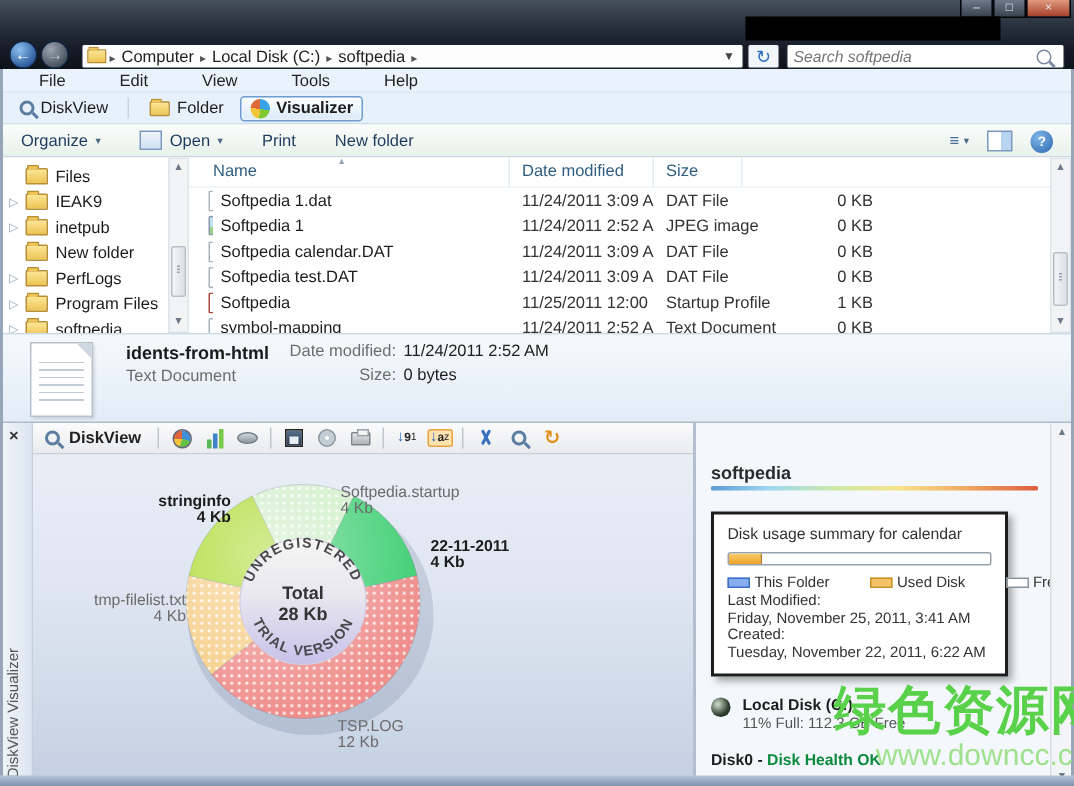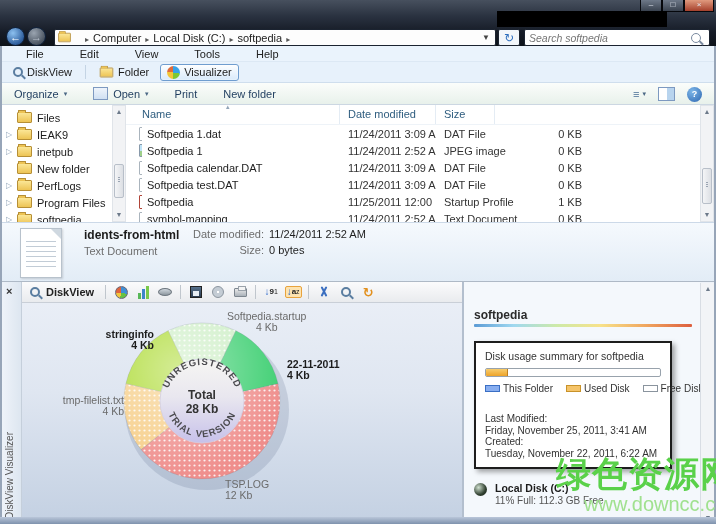--- a/index.html
+++ b/index.html
@@ -14,41 +14,41 @@
   .cap-btn.close{background:linear-gradient(#e09a7e,#a5402c);width:30px;}
   .redaction{position:absolute;left:497px;top:11px;width:170px;height:16px;background:#000;}
   
   .navbtns{position:absolute;left:6px;top:27px;display:flex;gap:2px;align-items:center;}
   .navcircle{width:19px;height:19px;border-radius:50%;border:1px solid #10233f;box-sizing:border-box;
     display:flex;align-items:center;justify-content:center;font-size:11px;}
   .navcircle.back{background:radial-gradient(circle at 35% 30%,#8cc0ef,#2f5f9e 70%,#1d3f70);color:#fff;}
   .navcircle.fwd{background:radial-gradient(circle at 35% 30%,#9aa4b0,#4c5663 70%,#333b46);color:#b9c2cd;}
   
   .addrbar{position:absolute;left:54px;top:29px;width:442px;height:17px;background:#fdfdfd;
-    border:1px solid #1b2330;border-radius:2px;box-sizing:border-box;display:flex;align-items:center;padding:0 2px;gap:12px;}
+    border:1px solid #1b2330;border-radius:2px;box-sizing:border-box;display:flex;align-items:center;padding:0 2px;}
   .crumb{padding:0 3px;color:#222;white-space:nowrap;}
   .crumb-sep{color:#555;font-size:8px;padding:0 1px;}
   .addr-dd{margin-left:auto;color:#444;font-size:8px;padding:0 3px;}
   .refreshbox{position:absolute;left:498px;top:29px;width:22px;height:17px;background:#f2f6fa;
     border:1px solid #1b2330;border-radius:2px;box-sizing:border-box;color:#2f6fbe;font-size:12px;
     display:flex;align-items:center;justify-content:center;}
   .searchbox{position:absolute;left:524px;top:29px;width:186px;height:17px;background:#fff;
     border:1px solid #1b2330;border-radius:2px;box-sizing:border-box;display:flex;align-items:center;}
   .searchbox input{flex:1;border:none;outline:none;background:transparent;font-style:italic;
     font-size:10.5px;color:#8a8f96;padding:0 4px;font-family:inherit;min-width:0;}
   .mag{width:8px;height:8px;border:1.5px solid #7a8aa0;border-radius:50%;position:relative;margin-right:8px;flex:none;}
   .mag::after{content:"";position:absolute;width:5px;height:1.5px;background:#7a8aa0;left:7px;top:8px;transform:rotate(45deg);}
   
   .menubar{position:absolute;left:0;top:46px;width:716px;height:16px;background:#eaf3fc;
     border-bottom:1px solid #dce8f4;display:flex;align-items:center;padding-left:10px;box-sizing:border-box;}
   .menu-item{margin-right:20px;color:#222;padding-left:16px;}
   .toolbar{position:absolute;left:0;top:62px;width:716px;height:21px;background:#e7f1fb;
     border-bottom:1px solid #cfdeed;display:flex;align-items:center;padding-left:6px;box-sizing:border-box;gap:4px;}
   .tbtn{display:flex;align-items:center;gap:4px;padding:1px 6px;border:1px solid transparent;border-radius:3px;color:#1c1c1c;}
-  .tbtn.active{border:1px solid #6f9dcf;background:linear-gradient(#fdfeff,#d9eafb);box-shadow:inset 0 0 2px #fff;}
+  .tbtn.active{border:1px solid #6f9dcf;background:linear-gradient(#fdfeff,#d9eafb);box-shadow:inset 0 0 2px #fff;font-weight:bold;}
   .tb-sep{width:1px;height:14px;background:#c4d4e4;margin:0 2px;}
   .i-dv{width:10px;height:10px;border-radius:50%;border:2px solid #5a7da0;position:relative;display:inline-block;box-sizing:border-box;}
   .i-dv::after{content:"";position:absolute;width:5px;height:2px;background:#5a7da0;left:6px;top:7px;transform:rotate(45deg);}
   .i-vis{width:13px;height:13px;border-radius:50%;display:inline-block;
     background:conic-gradient(#37a3e8 0 28%,#7ec832 28% 52%,#f3c536 52% 76%,#e06a3a 76% 100%);}
   .folder{width:15px;height:11px;background:linear-gradient(#fbe696,#edc455);border:1px solid #b78f35;
     border-radius:1px;position:relative;box-sizing:border-box;display:inline-block;flex:none;}
   .folder::before{content:"";position:absolute;top:-3px;left:0;width:6px;height:2px;background:#edc455;
     border:1px solid #b78f35;border-bottom:none;border-radius:1px 1px 0 0;}
   
@@ -151,45 +151,45 @@
   .i-tools{position:relative;width:12px;height:12px;}
   .i-tools i{position:absolute;width:2px;height:11px;background:#3b6fc0;left:5px;top:0;border-radius:1px;}
   .i-tools i:first-child{transform:rotate(-28deg);}
   .i-tools i:last-child{transform:rotate(28deg);}
   .i-refresh{color:#e2901e;font-size:13px;font-weight:bold;}
   
   .dv-chart{position:absolute;left:22px;top:21px;width:440px;height:222px;overflow:hidden;
     background:linear-gradient(#e9eef6 0%,#dfe6f1 40%,#c3d0e2 100%);}
   .chart-label{position:absolute;font-size:10.5px;color:#6b6b6b;line-height:11px;}
   .chart-label.em{color:#1c1c1c;font-weight:bold;}
-  .pos-0{left:205px;top:8px;text-align:center;}
+  .pos-0{left:205px;top:20px;}
   .pos-1{left:265px;top:56px;}
   .pos-2{left:203px;top:176px;}
   .pos-3{left:30px;top:92px;width:72px;text-align:right;}
   .pos-4{left:60px;top:26px;width:72px;text-align:right;}
   .dv-divider{position:absolute;left:462px;top:0;width:2px;height:243px;background:#b3bfce;}
   
   .dv-info{position:absolute;left:464px;top:0;width:236px;height:243px;background:#f4f8fc;
     padding:26px 0 0 10px;box-sizing:border-box;}
   .info-title{font-size:12px;font-weight:bold;color:#2b2b2b;}
   .info-underline{width:218px;height:3px;margin-top:2px;border-radius:1px;
     background:linear-gradient(90deg,#5b9bd5 0%,#9fd8f0 18%,#cdeaa8 38%,#f7e28a 58%,#f0a860 78%,#dd5f3e 100%);}
   .info-trial{margin-top:3px;font-size:10.5px;color:#3d3d3d;}
   .info-box{margin-top:14px;width:198px;border:2px solid #1d1d1d;background:#fff;
     box-shadow:3px 3px 5px rgba(0,0,0,.35);padding:7px 9px 8px 9px;box-sizing:border-box;}
   .ib-title{font-size:10.5px;color:#333;}
   .ib-bar{margin-top:6px;height:7px;border:1px solid #98a2ac;border-radius:2px;background:#fff;position:relative;overflow:hidden;}
   .ib-fill{position:absolute;left:0;top:0;bottom:0;background:linear-gradient(#f8cd6d,#eda329);border-right:1px solid #c07f1d;}
-  .ib-legend{display:flex;gap:13px;margin-top:6px;font-size:10px;color:#333;align-items:center;}
+  .ib-legend{display:flex;gap:27px;margin-top:6px;font-size:10px;color:#333;align-items:center;}
   .lg{display:flex;align-items:center;gap:3px;white-space:nowrap;}
   .sw{width:15px;height:7px;border:1px solid #999;box-sizing:border-box;display:inline-block;flex:none;}
   .sw-0{background:#88aef0;border-color:#3a6fc4;}
   .sw-1{background:#f5c469;border-color:#c8922a;}
   .sw-2{background:#fff;border-color:#8a949e;}
-  .ib-meta{margin-top:19px;font-size:10px;line-height:11.5px;color:#333;}
+  .ib-meta{margin-top:1px;font-size:10px;line-height:11.5px;color:#333;}
   .disk-row{margin-top:13px;display:flex;gap:8px;align-items:flex-start;}
   .orb{width:13px;height:13px;border-radius:50%;flex:none;margin-top:1px;
     background:radial-gradient(circle at 35% 35%,#cfe0cf,#304030 60%,#101810);}
   .disk-name{font-weight:bold;color:#1c1c1c;font-size:10.5px;}
   .disk-detail{color:#555;font-size:10px;margin-top:1px;}
   .health{color:#0a8a3c;}
   .dv-scroll{left:700px;top:1px;width:14px;height:241px;position:absolute;background:#f2f4f7;border-left:1px solid #d8dde4;}
   .dv-scroll .ar{height:12px;color:#6d7a8a;font-size:7px;text-align:center;line-height:12px;}
   .dv-scroll .ar.dn{position:absolute;bottom:0;left:0;right:0;}
   .frame-l{position:absolute;left:0;top:46px;width:2px;height:478px;background:#97a5b8;z-index:40;}
@@ -510,21 +510,21 @@
             <div>stringinfo</div>
             <div>4 Kb</div>
           </div>
         </div>
     </div>
     <div class="dv-divider"></div>
     <div class="dv-info">
       <div class="info-title">softpedia</div>
       <div class="info-underline"></div>
       <div class="info-box">
-        <div class="ib-title">Disk usage summary for softpedia</div>
+        <div class="ib-title">Disk usage summary for calendar</div>
         <div class="ib-bar">
             <div class="ib-fill" id="usagefill" style="width: 12%;"></div>
           </div>
         <div class="ib-legend" id="legend">
             <span class="lg"><i class="sw sw-0"></i>This Folder</span>
             <span class="lg"><i class="sw sw-1"></i>Used Disk</span>
             <span class="lg"><i class="sw sw-2"></i>Free Disk</span>
           </div>
         <div class="ib-meta">
           <div>Last Modified:</div>

